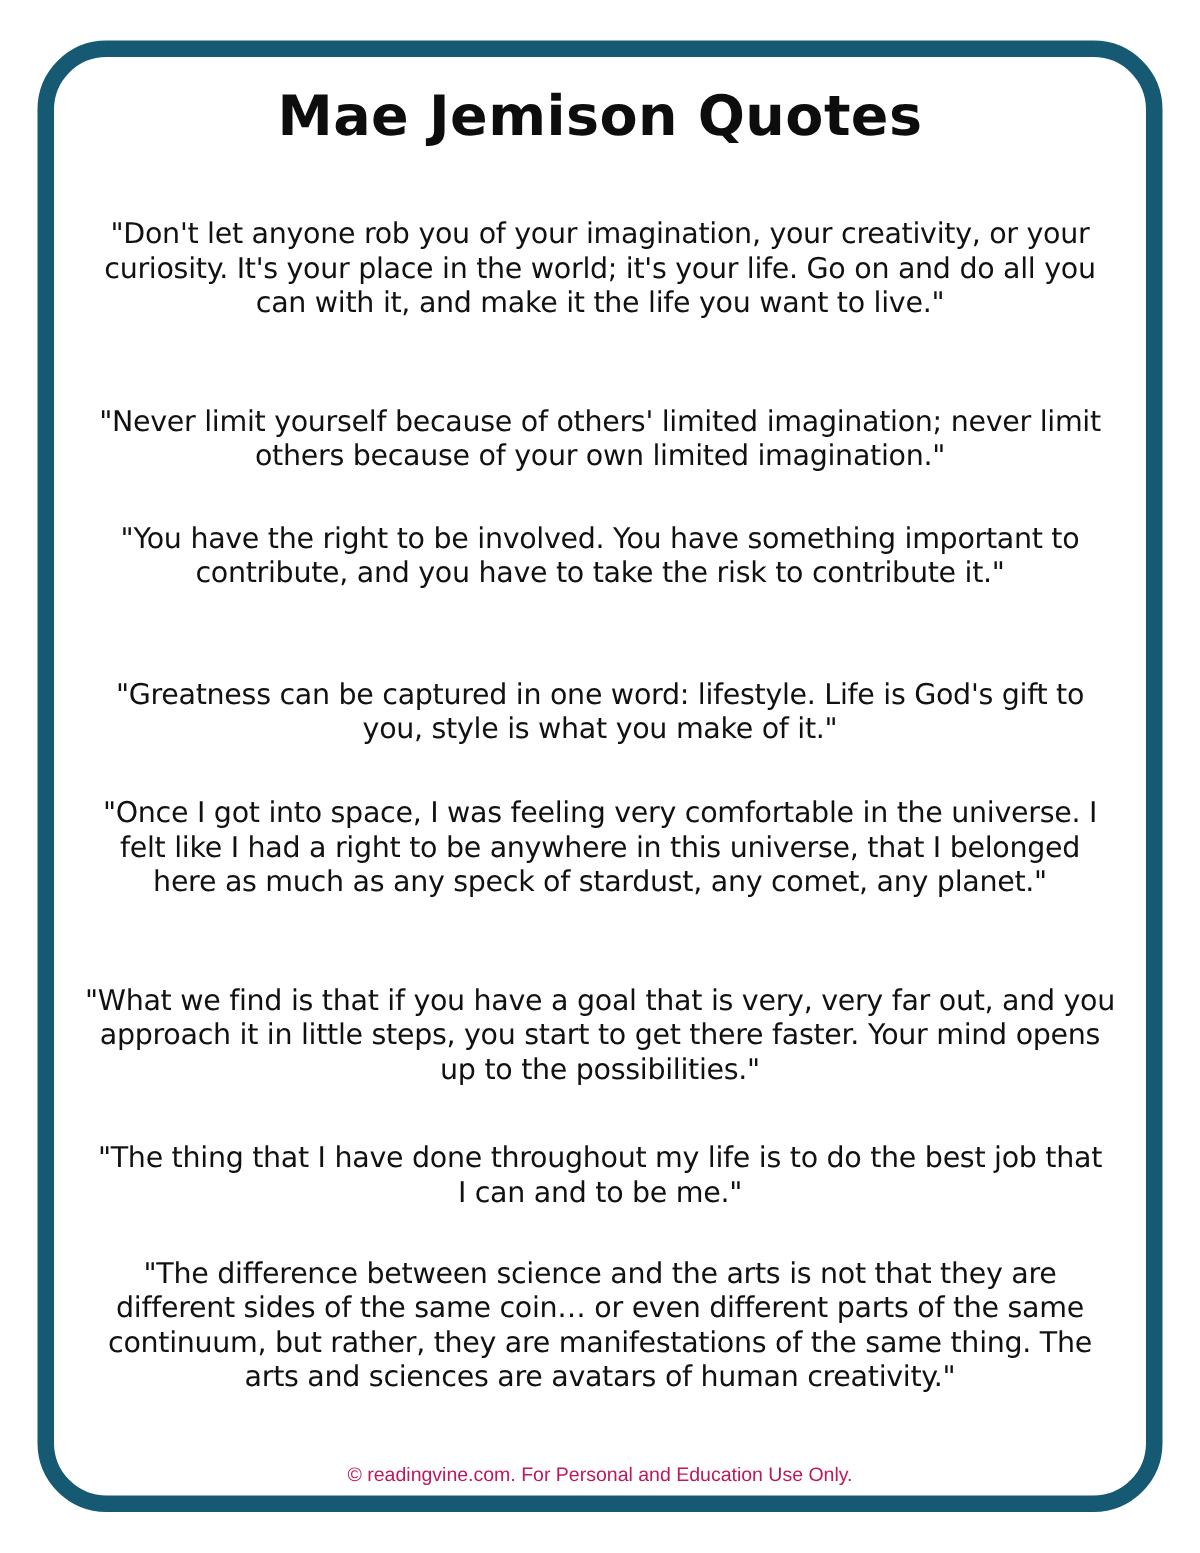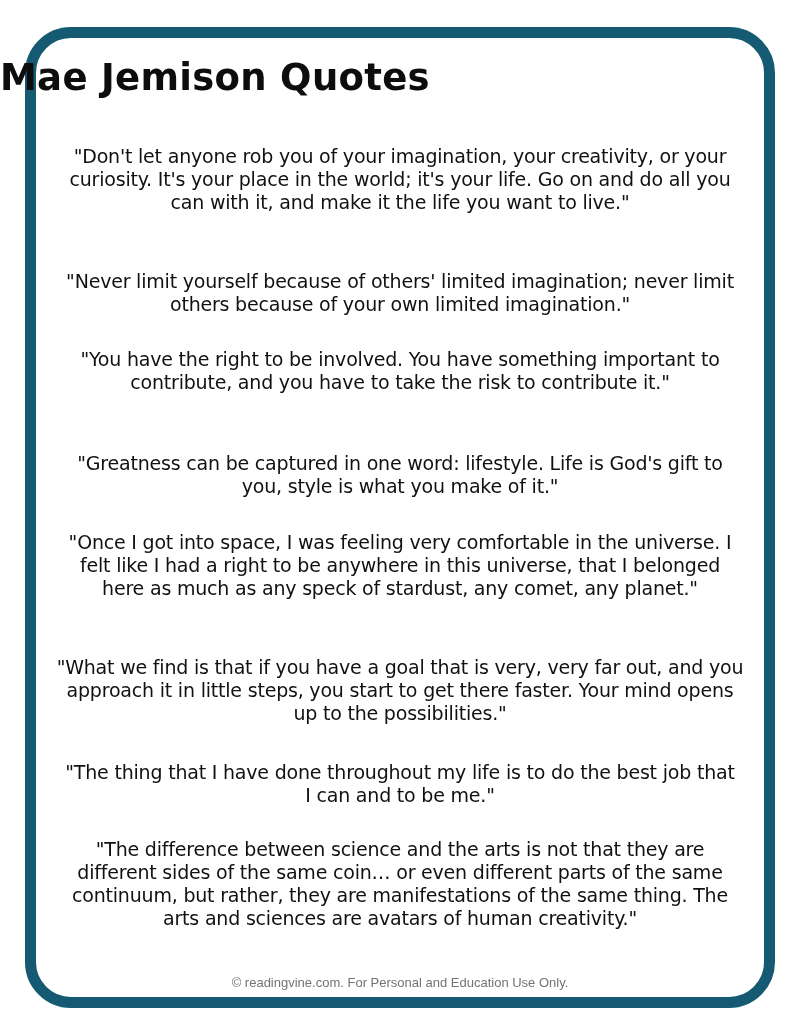--- a/index.html
+++ b/index.html
@@ -23,20 +23,21 @@
       height: 959px;
       border: 11px solid #155a72;
       border-radius: 46px;
       background: #ffffff;
     }
     .title {
       position: absolute;
       left: 0;
       right: 0;
       top: 56px;
+      text-align: center;
       font-family: "DejaVu Sans", sans-serif;
       font-weight: bold;
       font-size: 37px;
       letter-spacing: 0.3px;
       color: #0d0d0d;
       margin: 0;
     }
     .quote {
       position: absolute;
       text-align: center;
@@ -48,21 +49,21 @@
       letter-spacing: -0.2px;
     }
     .footer {
       position: absolute;
       left: 0;
       right: 0;
       top: 975px;
       text-align: center;
       font-family: "Liberation Sans", sans-serif;
       font-size: 13px;
-      color: #737373;
+      color: #be185d;
       margin: 0;
     }
   </style>
 </head>
 <body>
 
 <div class="frame"></div>
 
 <h1 class="title">Mae Jemison Quotes</h1>
 

